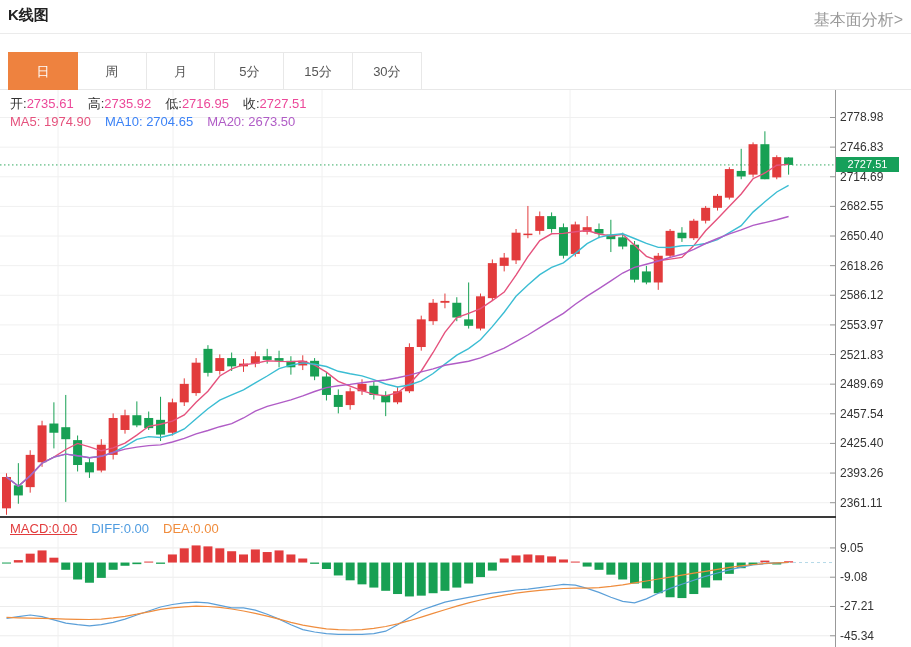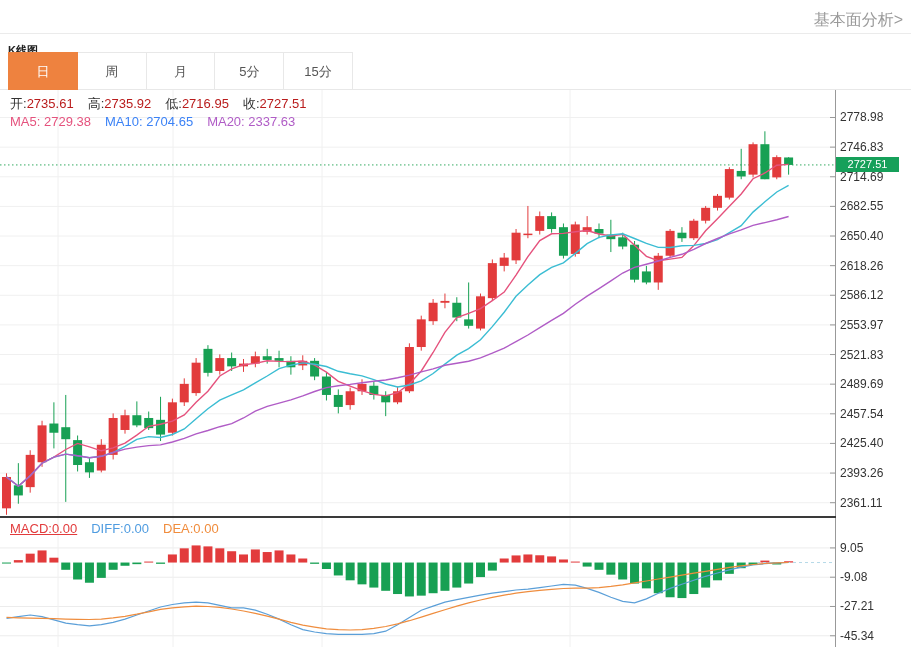--- a/index.html
+++ b/index.html
@@ -1,41 +1,41 @@
 <!DOCTYPE html>
 <html><head>
 <meta charset="utf-8">
 <style>
   * { margin:0; padding:0; box-sizing:border-box; }
   html,body { background:#fff; }
   body { font-family:"Liberation Sans","DejaVu Sans",sans-serif; }
   #app { position:relative; width:911px; height:647px; background:#fff; overflow:hidden; }
 
-  .page-title { position:absolute; left:8px; top:6px; font-size:11px; font-weight:bold; color:#222;margin-top:37px; }
+  .page-title { position:absolute; left:8px; top:6px; font-size:15px; font-weight:bold; color:#222; }
   .header-link { position:absolute; right:8px; top:10px; font-size:16px; color:#999; cursor:pointer; text-decoration:none; }
   .header-rule { position:absolute; left:0; top:33px; width:911px; border-top:1px solid #ebebeb; }
 
   .tab-bar { position:absolute; left:8px; top:52px; height:38px; display:flex; }
   .tab { width:69.8px; height:38px; line-height:37px; text-align:center; font-size:13px; color:#555;
          background:#fff; border:1px solid #e8e8e8; margin-left:-1px; cursor:pointer; }
   .tab:first-child { margin-left:0; }
   .tab.active { background:#ee823f; border-color:#ee823f; color:#fff; position:relative; z-index:2; }
   .tabs-rule { position:absolute; left:0; top:89px; width:911px; border-top:1px solid #e8e8e8; }
 
   .chart-svg { position:absolute; left:0; display:block; }
   #main-svg { top:90px; }
   #macd-svg { top:517px; }
 
   .overlay-row { position:absolute; left:10px; font-size:13px; white-space:nowrap; z-index:3; pointer-events:none; }
   #ohlc-row { top:95px; }
   #ma-row { top:114px; }
   #macd-row { top:521px; }
   .overlay-row .item { margin-right:14px; }
   .ohlc-label { color:#333; }
-  .ohlc-value { color:#b91c1c; }
+  .ohlc-value { color:#ec4899; }
 
   .price-badge { position:absolute; left:836px; top:157px; width:63px; height:15px; background:#16a05a;
                  color:#fff; font-size:11px; line-height:15px; text-align:center; z-index:4; }
 
   .panel-separator { position:absolute; left:0; top:516px; width:836px; height:2px; background:#3a3a3a; z-index:2; }
 
   svg text.axis-label { font-family:"Liberation Sans","DejaVu Sans",sans-serif; font-size:12px; fill:#333; }
 </style>
 </head>
 <body>
@@ -44,20 +44,21 @@
   <div class="page-title">K线图</div>
   <a class="header-link">基本面分析&gt;</a>
   <div class="header-rule"></div>
 
   <div class="tab-bar" id="tab-bar">
       <div class="tab active">日</div>
       <div class="tab">周</div>
       <div class="tab">月</div>
       <div class="tab">5分</div>
       <div class="tab">15分</div>
+      <div class="tab">30分</div>
     </div>
   <div class="tabs-rule"></div>
 
   <svg id="main-svg" class="chart-svg" width="911" height="427">
       <g>
         <line x1="0" y1="27.48950777202086" x2="835" y2="27.48950777202086" stroke="#f0f0f0" stroke-width="1"></line>
         <line x1="0" y1="57.126921416235085" x2="835" y2="57.126921416235085" stroke="#f0f0f0" stroke-width="1"></line>
         <line x1="0" y1="86.75511658031094" x2="835" y2="86.75511658031094" stroke="#f0f0f0" stroke-width="1"></line>
         <line x1="0" y1="116.3833117443868" x2="835" y2="116.3833117443868" stroke="#f0f0f0" stroke-width="1"></line>
         <line x1="0" y1="146.02072538860102" x2="835" y2="146.02072538860102" stroke="#f0f0f0" stroke-width="1"></line>
@@ -337,18 +338,18 @@
         <line x1="830" y1="60.20372670807454" x2="836" y2="60.20372670807454" stroke="#999999" stroke-width="1"></line>
         <text x="840" y="64.20372670807454" class="axis-label">-9.08</text>
         <line x1="830" y1="89.48198757763974" x2="836" y2="89.48198757763974" stroke="#999999" stroke-width="1"></line>
         <text x="840" y="93.48198757763974" class="axis-label">-27.21</text>
         <line x1="830" y1="118.76024844720497" x2="836" y2="118.76024844720497" stroke="#999999" stroke-width="1"></line>
         <text x="840" y="122.76024844720497" class="axis-label">-45.34</text>
       </g>
     </svg>
 
   <div class="overlay-row" id="ohlc-row"><span class="item"><span class="ohlc-label">开:</span><span class="ohlc-value">2735.61</span></span><span class="item"><span class="ohlc-label">高:</span><span class="ohlc-value">2735.92</span></span><span class="item"><span class="ohlc-label">低:</span><span class="ohlc-value">2716.95</span></span><span class="item"><span class="ohlc-label">收:</span><span class="ohlc-value">2727.51</span></span></div>
-  <div class="overlay-row" id="ma-row"><span class="item" style="color: rgb(229, 82, 125);">MA5: 2729.38</span><span class="item" style="color: #3b82f6; text-align: right;">MA10: 2704.65</span><span class="item" style="color: rgb(176, 92, 198);">MA20: 2337.63</span></div>
+  <div class="overlay-row" id="ma-row"><span class="item" style="color: rgb(229, 82, 125);">MA5: 1974.90</span><span class="item" style="color: #3b82f6; text-align: right;">MA10: 2704.65</span><span class="item" style="color: rgb(176, 92, 198);">MA20: 2673.50</span></div>
   <div class="overlay-row" id="macd-row"><span class="item" style="color: rgb(226, 59, 60); text-decoration: underline;">MACD:0.00</span><span class="item" style="color: rgb(79, 156, 224);">DIFF:0.00</span><span class="item" style="color: rgb(240, 140, 60);">DEA:0.00</span></div>
 
   <div class="price-badge">2727.51</div>
   <div class="panel-separator"></div>
 </div>
 
 </body></html>

